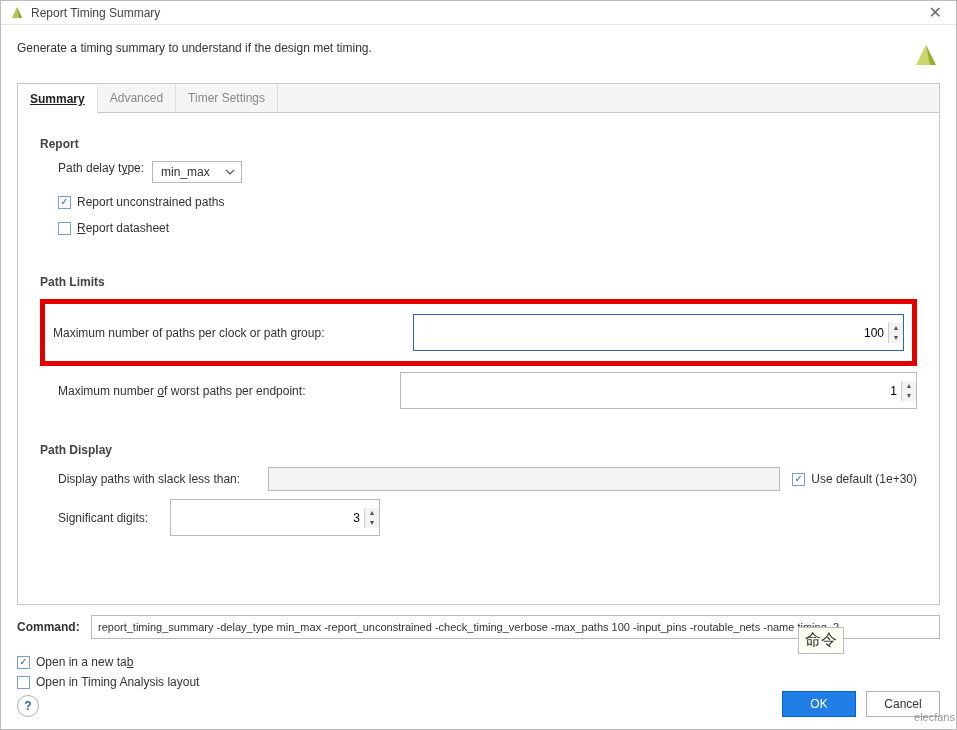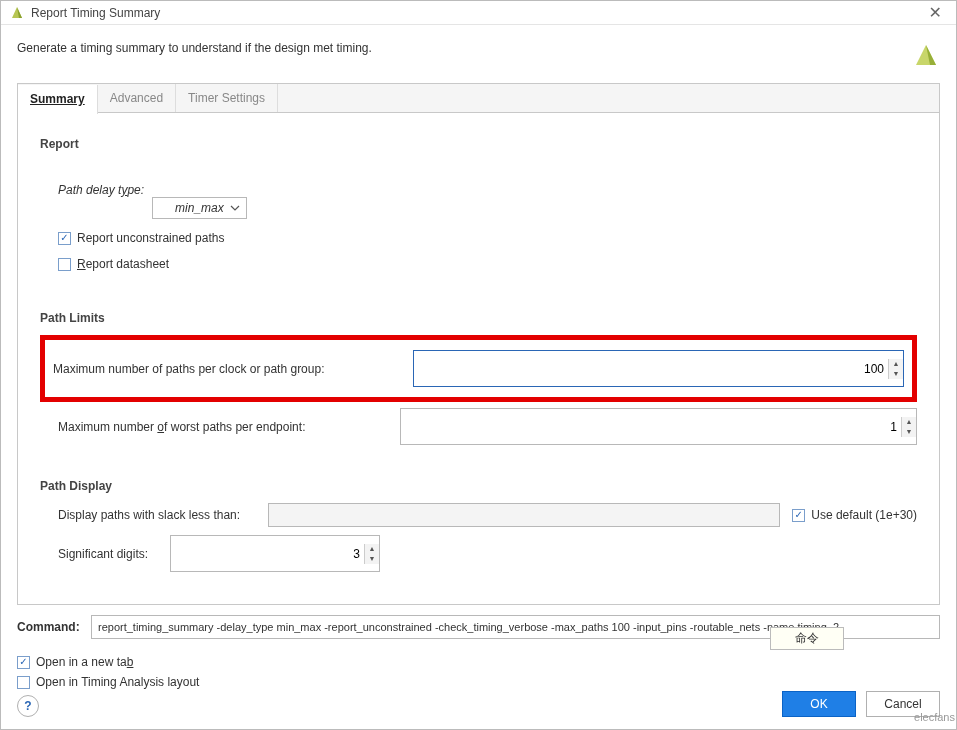--- a/index.html
+++ b/index.html
@@ -17,23 +17,23 @@
   .field-row .label { width: 90px; }
   .textbox { flex: 1; height: 24px; border: 1px solid #b8b8b8; padding: 0 6px; display: flex; align-items: center; position: relative; background: #fff; }
   .textbox input { border: none; outline: none; flex: 1; background: transparent; }
   .clear-x { color: #bbb; cursor: pointer; font-size: 14px; }
   .tabs-wrap { border: 1px solid #c8c8c8; margin-top: 14px; flex: 1; display: flex; flex-direction: column; background: #fff; }
   .tabstrip { display: flex; background: #f5f5f5; border-bottom: 1px solid #c8c8c8; }
   .tab { padding: 7px 12px; color: #888; cursor: pointer; border-right: 1px solid #ddd; }
   .tab.active { color: #222; background: #fff; font-weight: bold; text-decoration: underline; position: relative; top: 1px; margin-bottom: -1px; }
   .pane { flex: 1; padding: 18px 22px; overflow: auto; }
   .section-title { font-weight: bold; color: #444; margin: 6px 0 10px 0; }
-  .form-row { display: flex; align-items: center; margin: 8px 0 8px 18px; font-style: italic; }
+  .form-row { display: flex; margin: 8px 0 8px 18px; }
   .form-row .flabel { width: auto; margin-right: 8px; }
-  .select { height: 22px; border: 1px solid #b8b8b8; padding: 0 22px 0 22px; display: inline-flex; align-items: center; position: relative; background: #fff; min-width: 90px; margin-top: 36px; }
+  .select { height: 22px; border: 1px solid #b8b8b8; padding: 0 22px 0 8px; display: inline-flex; align-items: center; position: relative; background: #fff; min-width: 90px; }
   .select .caret { position: absolute; right: 6px; top: 4px; }
   .chkrow { display: flex; align-items: center; margin: 12px 0 12px 18px; }
   .chk { width: 13px; height: 13px; border: 1px solid #7a9ecb; margin-right: 6px; background: #fff; display: inline-flex; align-items: center; justify-content: center; font-size: 10px; color: #2a66b5; line-height: 1; }
   .hl { border: 5px solid #e30000; border-radius: 0; padding: 4px 8px; margin: 6px 0; }
   .spinwrap { display: flex; align-items: center; flex: 1; }
   .spin-box { flex: 1; height: 37px; border: 1px solid #b8b8b8; display: flex; align-items: center; background: #fff; }
   .spin-box input { border: none; outline: none; flex: 1; text-align: right; padding: 0 4px; }
   .spin-btns { display: flex; flex-direction: column; border-left: 1px solid #ccc; }
   .spin-btns span { height: 10px; width: 14px; font-size: 7px; text-align: center; line-height: 10px; background: #f3f3f3; color: #555; cursor: pointer; }
   .path-row { display: flex; align-items: center; margin: 6px 0 6px 0; }
@@ -46,21 +46,21 @@
   .cmd-row .label { width: 74px; font-weight: bold; }
   .cmd-box { flex: 1; height: 24px; border: 1px solid #b8b8b8; padding: 0 6px; display: flex; align-items: center; background: #fff; overflow: hidden; white-space: nowrap; }
   .btnrow { display: flex; align-items: center; margin-top: 10px; position: relative; }
   .btnrow .left { flex: 1; }
   .chkline { display: flex; align-items: center; margin: 6px 0; }
   .footer-btns { display: flex; gap: 10px; align-items: center; position: absolute; right: 0; bottom: 0; }
   .btn { min-width: 74px; height: 26px; display: inline-flex; align-items: center; justify-content: center; border: 1px solid #0b63c6; cursor: pointer; }
   .btn-primary { background: #1f7fe6; color: #fff; }
   .btn-default { background: #fff; color: #333; border-color: #b0b0b0; }
   .help-circle { width: 22px; height: 22px; border: 1px solid #b0b0b0; border-radius: 50%; display: inline-flex; align-items: center; justify-content: center; color: #2a66b5; font-weight: bold; cursor: pointer; }
-  .tooltip { position: absolute; right: 96px; top: -22px; background: #fffff5; border: 1px solid #bbb; padding: 2px 24px; font-size: 12px; }
+  .tooltip { position: absolute; right: 96px; top: -22px; background: #fffff5; border: 1px solid #bbb; padding: 2px 6px; font-size: 16px; }
   .underline-letter { text-decoration: underline; }
   .section-sep { height: 22px; }
   .sigrow .spin-box { flex: 0 0 210px; }
   .watermark { position: absolute; right: 1px; bottom: 6px; color: #999; font-size: 11px; pointer-events: none; }
 </style>
 </head>
 <body>
 
 <div class="window">
 

